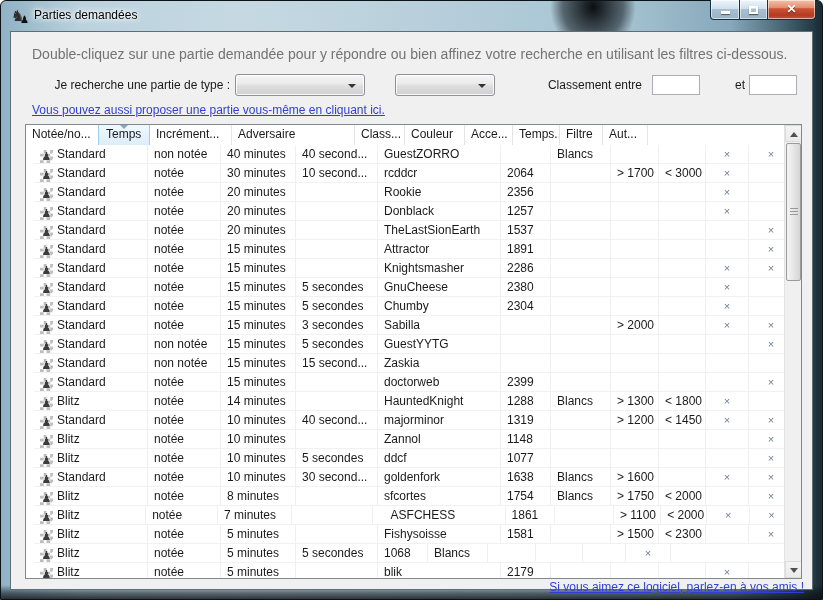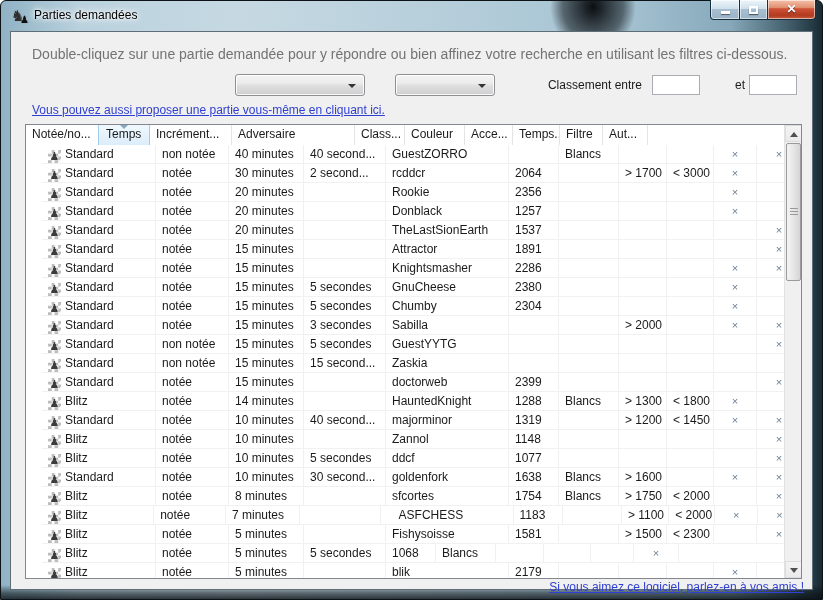--- a/index.html
+++ b/index.html
@@ -62,21 +62,21 @@
   .table { position:absolute; left:14px; top:92px; width:777px; height:455px;
     border:1px solid #828790; background:#fff; overflow:hidden; }
 
   .thead { position:absolute; left:0; top:0; width:760px; height:20px; display:flex; background:#fff; }
   .hcell { position:relative; height:20px; line-height:19px; padding-left:6px; font-size:12px; color:#1a1a1a;
     border-right:1px solid #e4e4e4; white-space:nowrap; overflow:hidden; background:#fff; }
   .hcell.sorted { background:linear-gradient(#f0f8fe, #dcedfa); border-left:1px solid #9fcdeb; border-right:1px solid #9fcdeb; margin-left:-1px; padding-left:7px; }
   .sort-arrow { position:absolute; top:0; left:50%; margin-left:-4px; width:0; height:0;
     border-left:4px solid transparent; border-right:4px solid transparent; border-top:4px solid #85a8c0; }
 
-  .tbody { position:absolute; left:16px; top:20px; width:760px; height:435px; overflow:hidden; }
+  .tbody { position:absolute; left:8px; top:20px; width:760px; height:435px; overflow:hidden; }
   .trow { display:flex; height:19px; border-bottom:1px solid #f1f1f1; cursor:default; }
   .cell { height:18px; line-height:18px; font-size:12px; color:#1a1a1a; padding-left:6px;
     border-right:1px solid #f0f0f0; white-space:nowrap; overflow:hidden; }
   .cell.filter, .cell.auto { text-align:center; padding-left:0; color:#6b7f93; font-size:11px; }
   .piece-icon { display:inline-block; width:13px; height:13px; margin-right:4px; vertical-align:-2px;
     background-image:conic-gradient(#bdbdbd 25%, #fff 0 50%, #bdbdbd 0 75%, #fff 0); background-size:6.5px 6.5px;
     font-size:11px; line-height:12px; color:#3c3c3c; text-align:center; }
 
   
   .scrollbar { position:absolute; right:0; top:0; width:17px; height:453px; background:#f0f0f0; border-left:1px solid #e2e2e2; }
@@ -108,20 +108,21 @@
       <div class="win-btn close">
           <span class="glyph-close">✕</span>
         </div>
     </div>
   </div>
 
   <div class="client">
 
     <div class="intro">Double-cliquez sur une partie demandée pour y répondre ou bien affinez votre recherche en utilisant les filtres ci-dessous.</div>
 
+    <div class="filter-label lbl-type">Je recherche une partie de type :</div>
     <div class="combo combo-1">
       <span></span>
       <span class="combo-arrow"></span>
     </div>
     <div class="combo combo-2">
       <span></span>
       <span class="combo-arrow"></span>
     </div>
     <div class="filter-label lbl-rating">Classement entre</div>
     <input class="txt-input input-min" value="" style="">
@@ -154,21 +155,21 @@
             <div class="cell color" style="width: 60px;">Blancs</div>
             <div class="cell above" style="width: 48px;"></div>
             <div class="cell upto" style="width: 47px;"></div>
             <div class="cell filter" style="width: 43px;">×</div>
             <div class="cell auto" style="width: 45px;">×</div>
           </div>
           <div class="trow">
             <div class="cell type" style="width: 114px;"><span class="piece-icon">♟</span><span>Standard</span></div>
             <div class="cell rated" style="width: 73px;">notée</div>
             <div class="cell time" style="width: 75px;">30 minutes</div>
-            <div class="cell increment" style="width: 82px;">2 second...</div>
+            <div class="cell increment" style="width: 82px;">10 second...</div>
             <div class="cell opponent" style="width: 123px;">rcddcr</div>
             <div class="cell rating" style="width: 50px;">2064</div>
             <div class="cell color" style="width: 60px;"></div>
             <div class="cell above" style="width: 48px;">&gt; 1700</div>
             <div class="cell upto" style="width: 47px;">&lt; 3000</div>
             <div class="cell filter" style="width: 43px;">×</div>
             <div class="cell auto" style="width: 45px;"></div>
           </div>
           <div class="trow">
             <div class="cell type" style="width: 114px;"><span class="piece-icon">♟</span><span>Standard</span></div>
@@ -390,21 +391,21 @@
             <div class="cell upto" style="width: 47px;">&lt; 2000</div>
             <div class="cell filter" style="width: 43px;"></div>
             <div class="cell auto" style="width: 45px;">×</div>
           </div>
           <div class="trow">
             <div class="cell type" style="width: 114px;"><span class="piece-icon">♟</span><span>Blitz</span></div>
             <div class="cell rated" style="width: 73px;">notée</div>
             <div class="cell time" style="width: 75px;">7 minutes</div>
             <div class="cell increment" style="width: 82px;"></div>
             <div class="cell opponent" style="width: 123px; margin-left: 12px;">ASFCHESS</div>
-            <div class="cell rating" style="width: 50px;">1183</div>
+            <div class="cell rating" style="width: 50px;">1861</div>
             <div class="cell color" style="width: 60px;"></div>
             <div class="cell above" style="width: 48px;">&gt; 1100</div>
             <div class="cell upto" style="width: 47px;">&lt; 2000</div>
             <div class="cell filter" style="width: 43px;">×</div>
             <div class="cell auto" style="width: 45px;">×</div>
           </div>
           <div class="trow">
             <div class="cell type" style="width: 114px;"><span class="piece-icon">♟</span><span>Blitz</span></div>
             <div class="cell rated" style="width: 73px;">notée</div>
             <div class="cell time" style="width: 75px;">5 minutes</div>

